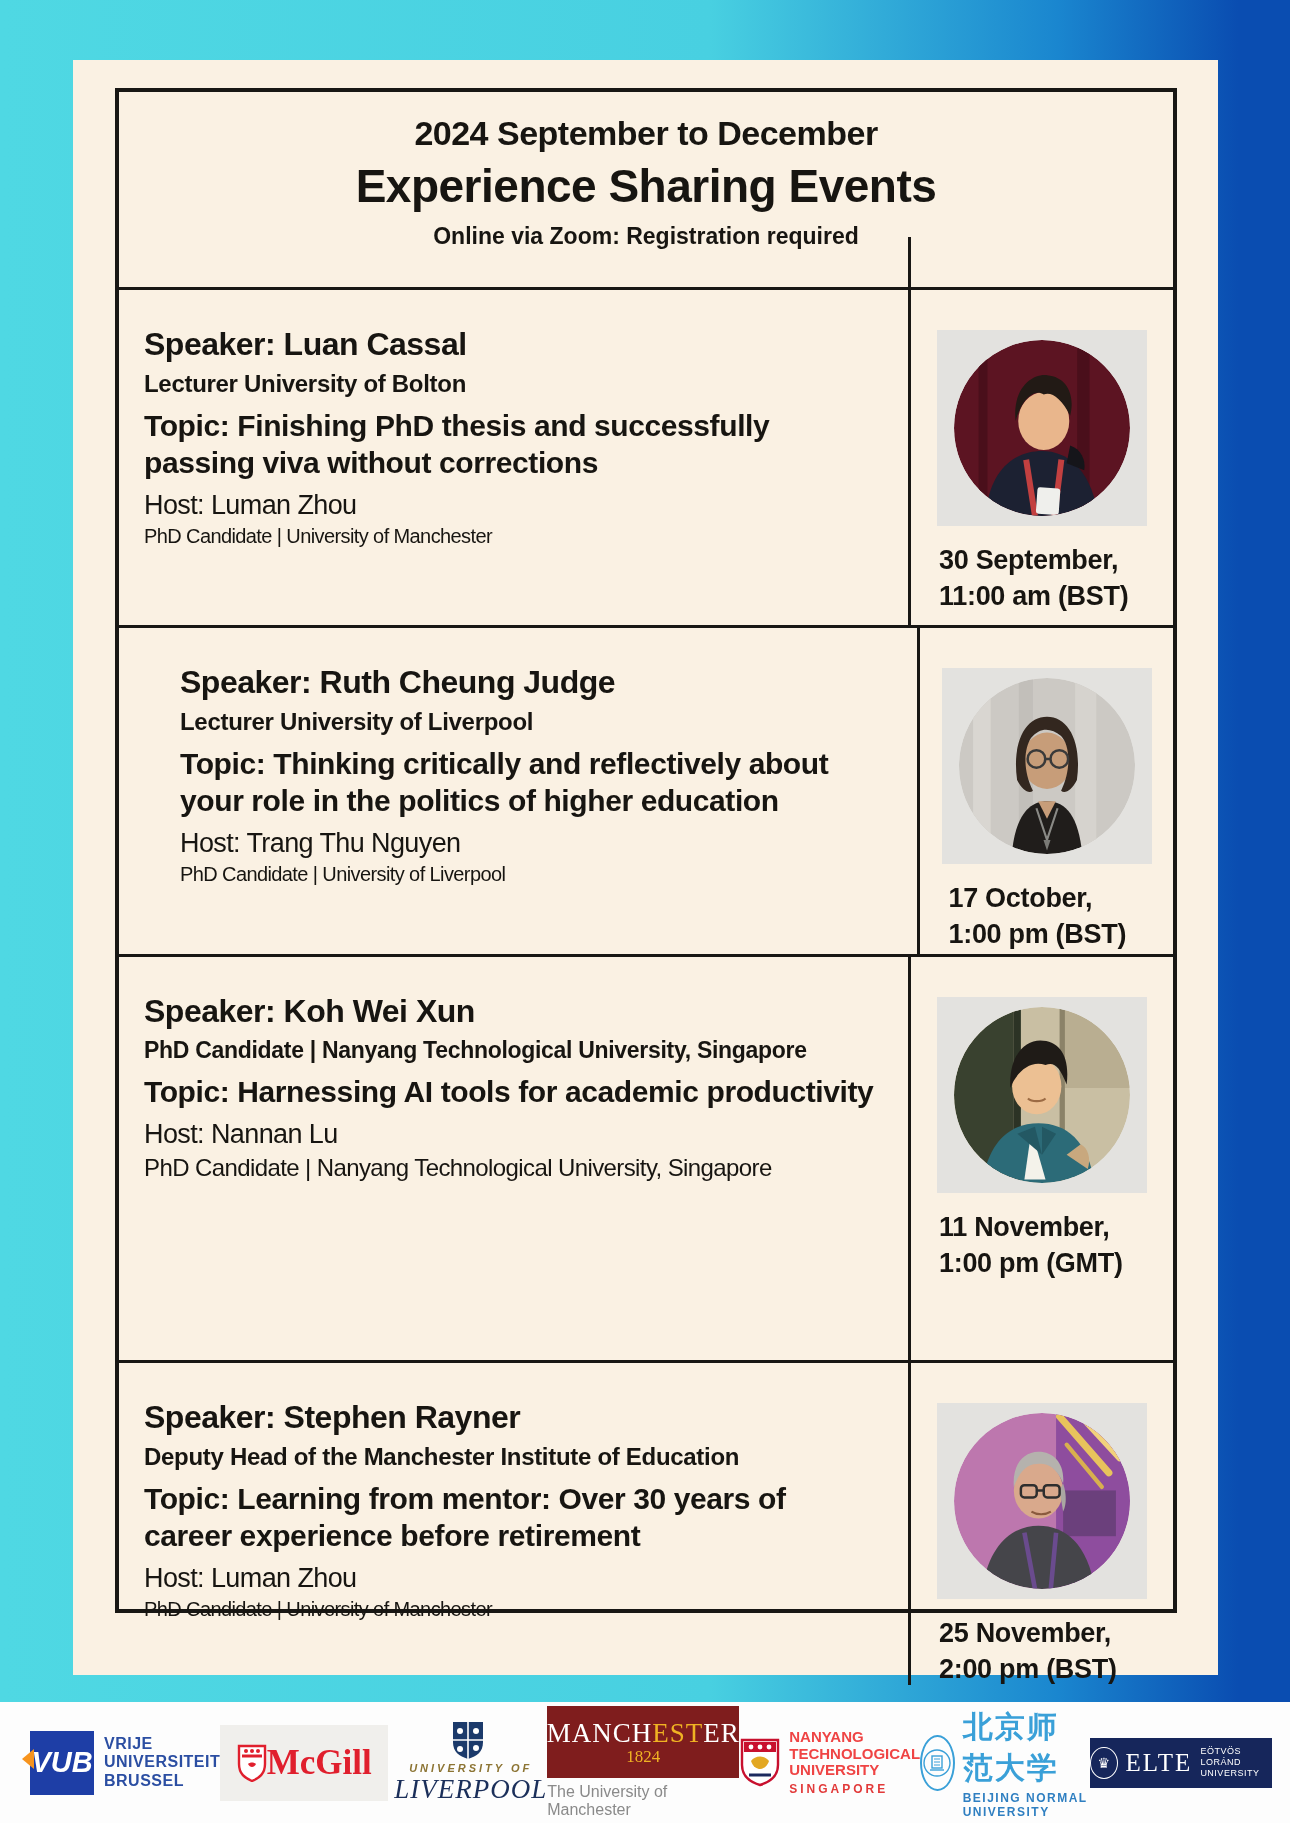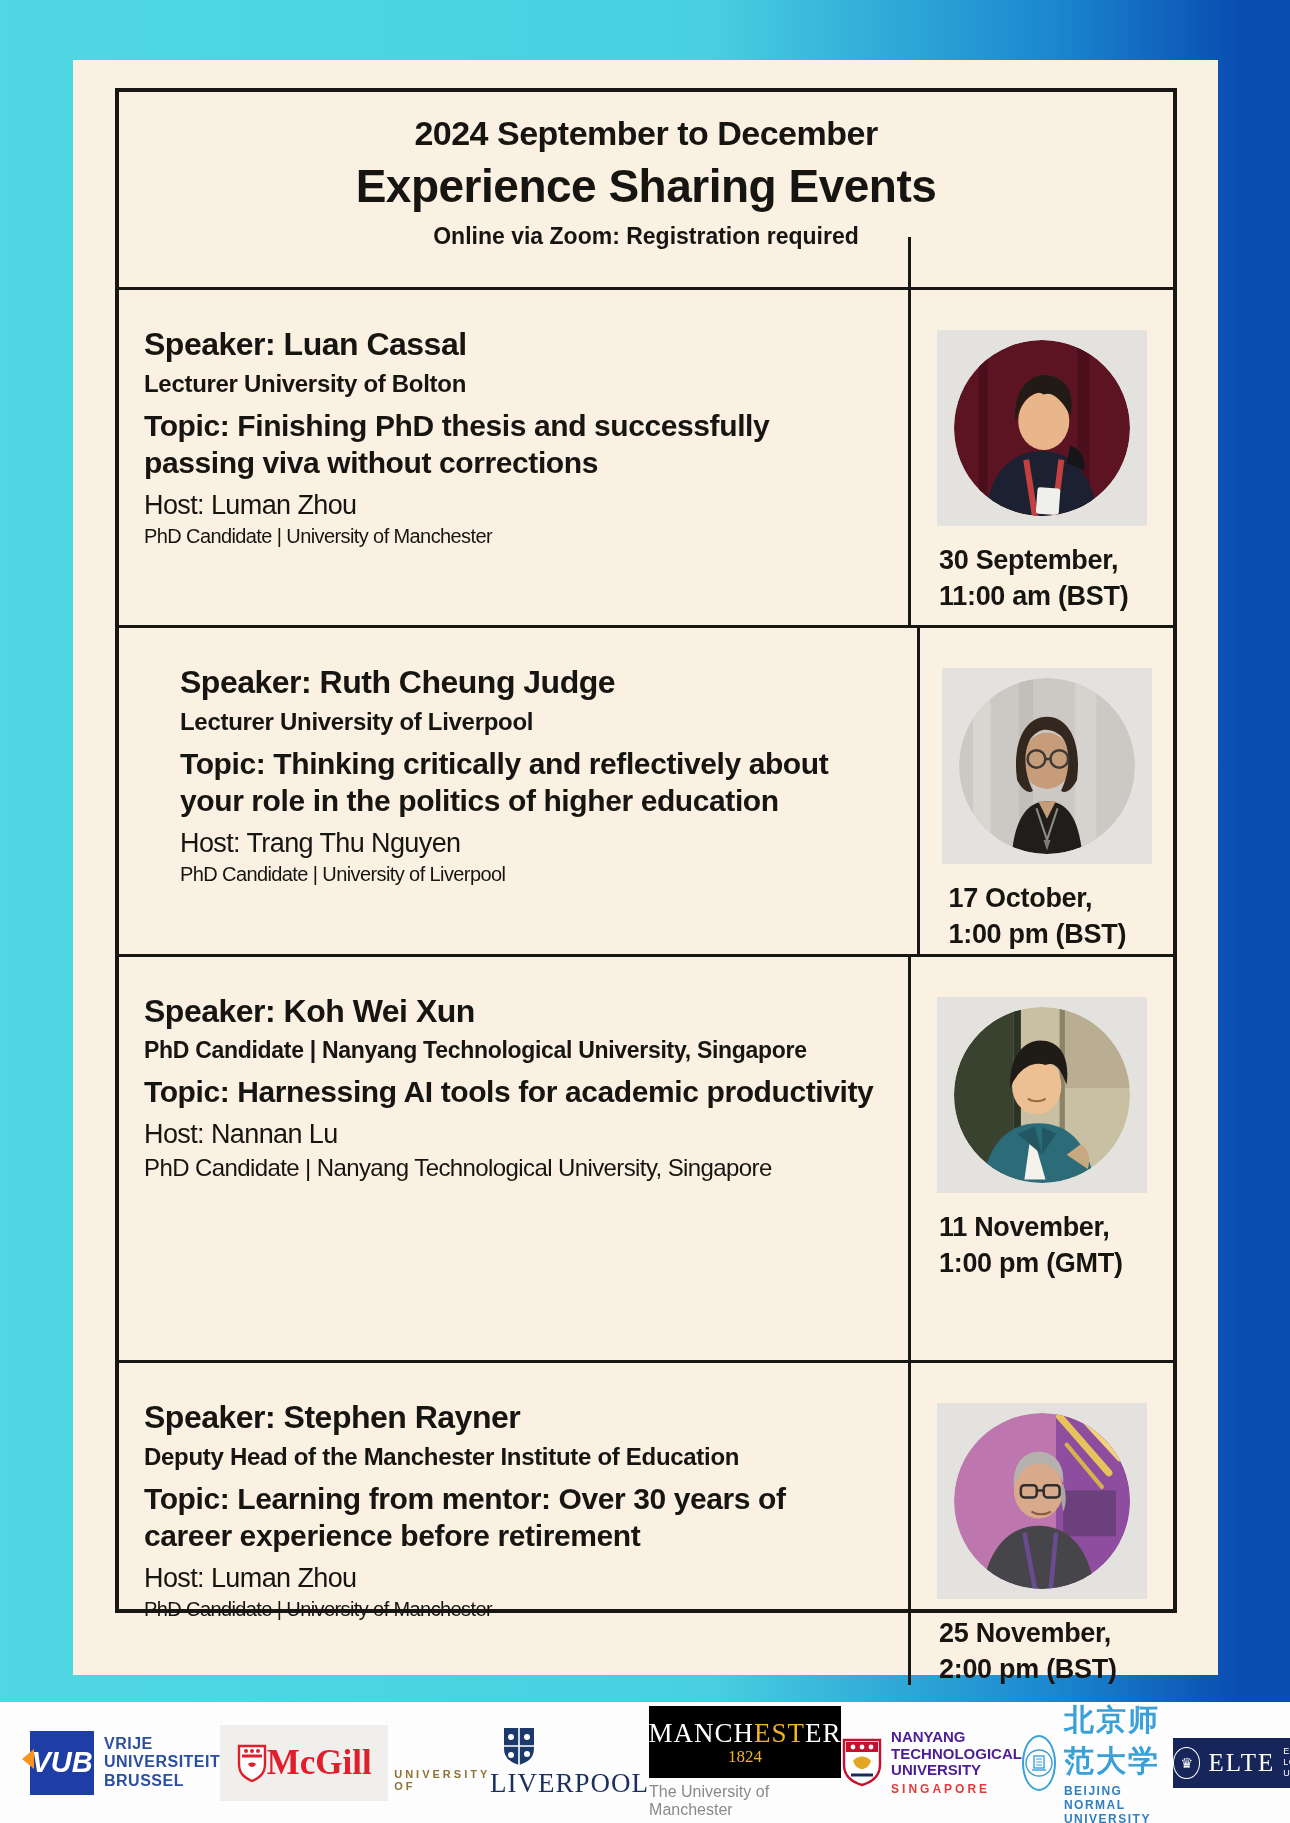--- a/index.html
+++ b/index.html
@@ -49,29 +49,29 @@
   .vub-txt{ margin-left:10px; color:#2b4ea2; font-size:16px; font-weight:bold; line-height:1.15; letter-spacing:0.5px; }
   
   .mcgill-card{ background:#f0efec; width:168px; height:76px; display:flex; align-items:center; justify-content:center; }
   .mcgill-name{ font-family:"Liberation Serif","DejaVu Serif",serif; font-weight:bold; font-size:35px; color:#e01f2d; }
   
   .liv{ display:flex; flex-direction:column; align-items:center; gap:2px; }
   .liv-small{ font-size:11px; letter-spacing:3px; color:#8c7433; font-weight:bold; }
   .liv-big{ font-family:"Liberation Serif","DejaVu Serif",serif; font-size:27px; color:#1b2f5a; letter-spacing:1px; }
   
   .man{ display:flex; flex-direction:column; align-items:center; }
-  .man-rect{ width:192px; height:72px; background:#000000; color:#fff; display:flex; flex-direction:column; align-items:center; justify-content:center; font-family:"Liberation Serif","DejaVu Serif",serif; }
+  .man-rect{ width:192px; height:72px; background:#7f1d1d; color:#fff; display:flex; flex-direction:column; align-items:center; justify-content:center; font-family:"Liberation Serif","DejaVu Serif",serif; }
   .man-line{ font-size:27px; letter-spacing:1px; }
   .man-gold{ color:#f0b323; }
   .man-year{ color:#f0b323; font-size:17px; margin-top:-2px; }
   .man-sub{ font-size:16px; color:#8a8a8a; margin-top:5px; }
   
   .ntu{ gap:8px; }
   .ntu-txt{ display:flex; flex-direction:column; }
-  .ntu-line{ font-size:15px; font-weight:bold; color:#4c1d95; line-height:1.12; }
+  .ntu-line{ font-size:15px; font-weight:bold; color:#ef4444; line-height:1.12; }
   .ntu-sub{ font-size:12px; font-weight:bold; color:#e23a3a; letter-spacing:3px; margin-top:3px; }
   
   .bnu{ gap:8px; }
   .bnu-seal{ width:56px; height:56px; border:2px solid #3aa0d8; border-radius:50%; display:flex; align-items:center; justify-content:center; }
   .bnu-right{ display:flex; flex-direction:column; align-items:center; }
   .bnu-cn{ font-size:30px; color:#3aa0d8; font-weight:bold; letter-spacing:2px; }
   .bnu-sub{ font-size:12px; font-weight:bold; color:#2f7fc1; letter-spacing:1.5px; margin-top:2px; }
   
   .elte-rect{ width:182px; height:50px; background:#16265b; display:flex; align-items:center; justify-content:center; gap:8px; color:#fff; }
   .elte-circ{ width:32px; height:32px; border:1.5px solid #fff; border-radius:50%; display:flex; align-items:center; justify-content:center; font-size:14px; }
@@ -284,21 +284,21 @@
 
   <div class="logo liv">
     <svg width="34" height="40" viewBox="0 0 34 40">
       <path d="M2,2 H32 V22 C32,32 26,36 17,39 C8,36 2,32 2,22 Z" fill="#1b3a6b"></path>
       <path d="M17,2 V39 M2,20 H32" stroke="#fff" stroke-width="1.6"></path>
       <circle cx="9" cy="11" r="3" fill="#fff"></circle>
         <circle cx="25" cy="11" r="3" fill="#fff"></circle>
       <circle cx="9" cy="29" r="3" fill="#fff"></circle>
         <circle cx="25" cy="28" r="3" fill="#fff"></circle>
     </svg>
-    <div style="display:flex;align-items:flex-start;margin-left:6px;">
+    <div style="display:flex;flex-direction:column;align-items:center;margin-left:6px;font-style:italic;">
       <span class="liv-small">UNIVERSITY OF</span>
       <span class="liv-big">LIVERPOOL</span>
     </div>
   </div>
 
   <div class="logo man">
     <div class="man-rect">
       <div class="man-line"><span>MANCH</span><span class="man-gold">EST</span><span>ER</span></div>
       <div class="man-year">1824</div>
     </div>

